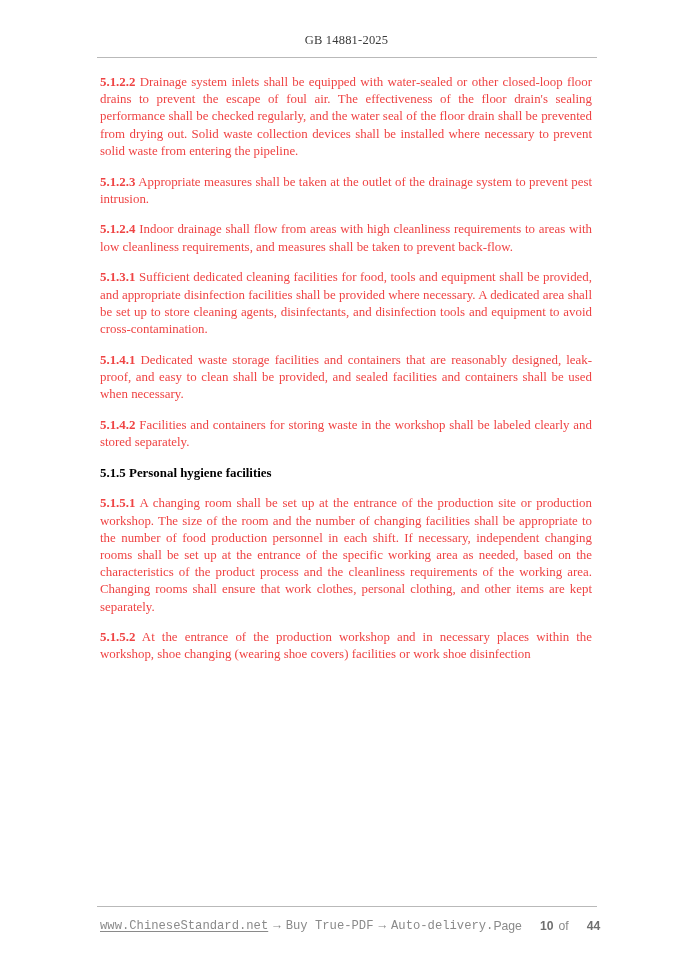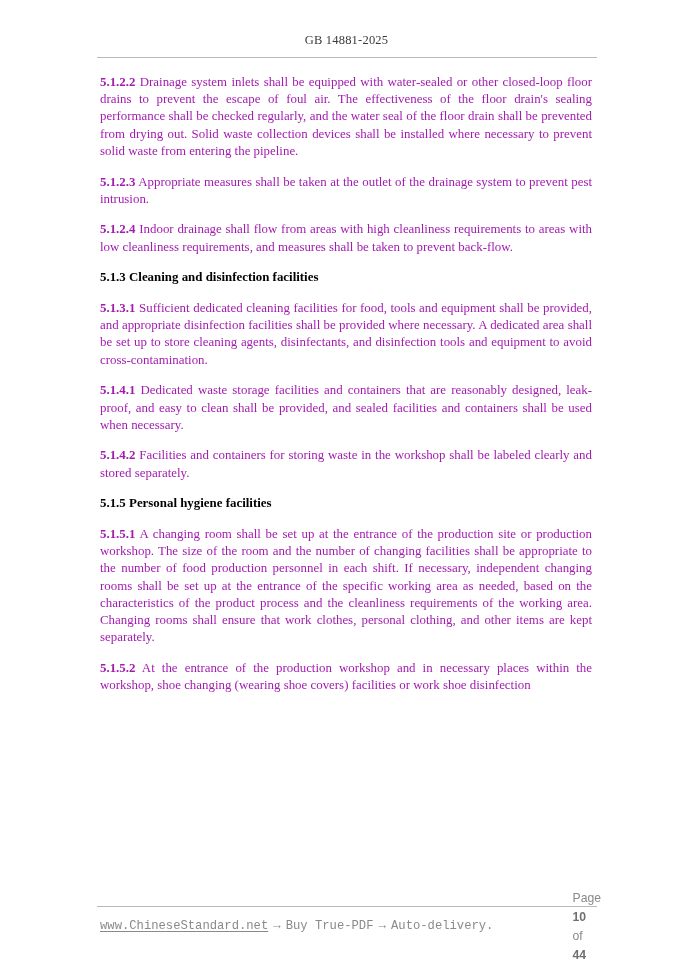--- a/index.html
+++ b/index.html
@@ -51,21 +51,21 @@
     left: 100px;
     top: 74px;
     width: 492px;
   }
   .para {
     font-size: 12.9px;
     line-height: 17.2px;
     text-align: justify;
     text-justify: inter-word;
     margin: 0 0 13.5px 0;
-    color: #a21caf;
+    color: #ef4444;
     hyphens: none;
   }
   .para .num {
     font-weight: bold;
   }
   .heading {
     font-size: 12.9px;
     line-height: 17.2px;
     font-weight: bold;
     margin: 0 0 13.5px 0;
@@ -113,21 +113,20 @@
   .promo .arrow {
     font-size: 12.5px;
     color: #8a8a8a;
   }
   .pager {
     display: flex;
     align-items: baseline;
     gap: 5px;
     padding-right: 6px;
     color: #8a8a8a;
-    flex-direction: column;
   }
   .pager .strong {
     font-weight: bold;
     color: #6f6f6f;
     margin-left: 13px;
   }
 </style>
 </head>
 <body>
 
@@ -135,21 +134,20 @@
 
   <div class="page-header">
     <span class="doc-code">GB 14881-2025</span>
   </div>
   <div class="rule-top"></div>
 
   <div class="content">
       <p class="para"><span class="num">5.1.2.2</span> <span>Drainage system inlets shall be equipped with water-sealed or other closed-loop floor drains to prevent the escape of foul air. The effectiveness of the floor drain's sealing performance shall be checked regularly, and the water seal of the floor drain shall be prevented from drying out. Solid waste collection devices shall be installed where necessary to prevent solid waste from entering the pipeline.</span></p>
       <p class="para"><span class="num">5.1.2.3</span> <span>Appropriate measures shall be taken at the outlet of the drainage system to prevent pest intrusion.</span></p>
       <p class="para"><span class="num">5.1.2.4</span> <span>Indoor drainage shall flow from areas with high cleanliness requirements to areas with low cleanliness requirements, and measures shall be taken to prevent back-flow.</span></p>
-      <div class="heading">5.1.3 Cleaning and disinfection facilities</div>
       <p class="para"><span class="num">5.1.3.1</span> <span>Sufficient dedicated cleaning facilities for food, tools and equipment shall be provided, and appropriate disinfection facilities shall be provided where necessary. A dedicated area shall be set up to store cleaning agents, disinfectants, and disinfection tools and equipment to avoid cross-contamination.</span></p>
       <p class="para"><span class="num">5.1.4.1</span> <span>Dedicated waste storage facilities and containers that are reasonably designed, leak-proof, and easy to clean shall be provided, and sealed facilities and containers shall be used when necessary.</span></p>
       <p class="para"><span class="num">5.1.4.2</span> <span>Facilities and containers for storing waste in the workshop shall be labeled clearly and stored separately.</span></p>
       <div class="heading">5.1.5 Personal hygiene facilities</div>
       <p class="para"><span class="num">5.1.5.1</span> <span>A changing room shall be set up at the entrance of the production site or production workshop. The size of the room and the number of changing facilities shall be appropriate to the number of food production personnel in each shift. If necessary, independent changing rooms shall be set up at the entrance of the specific working area as needed, based on the characteristics of the product process and the cleanliness requirements of the working area. Changing rooms shall ensure that work clothes, personal clothing, and other items are kept separately.</span></p>
       <p class="para"><span class="num">5.1.5.2</span> <span>At the entrance of the production workshop and in necessary places within the workshop, shoe changing (wearing shoe covers) facilities or work shoe disinfection</span></p>
     </div>
 
   <div class="rule-bottom"></div>
 

